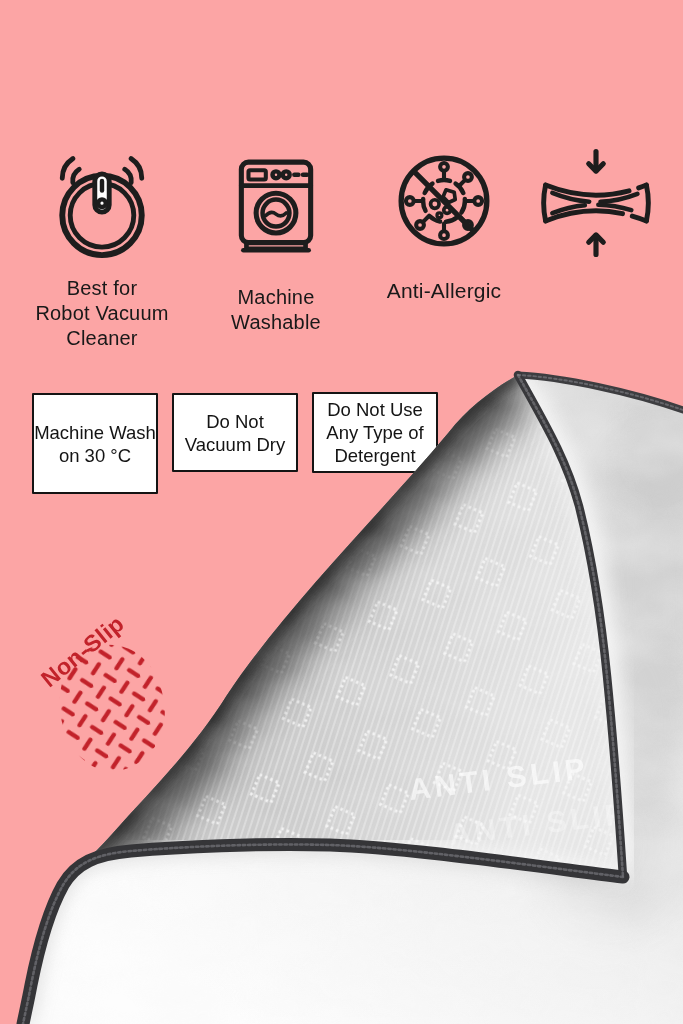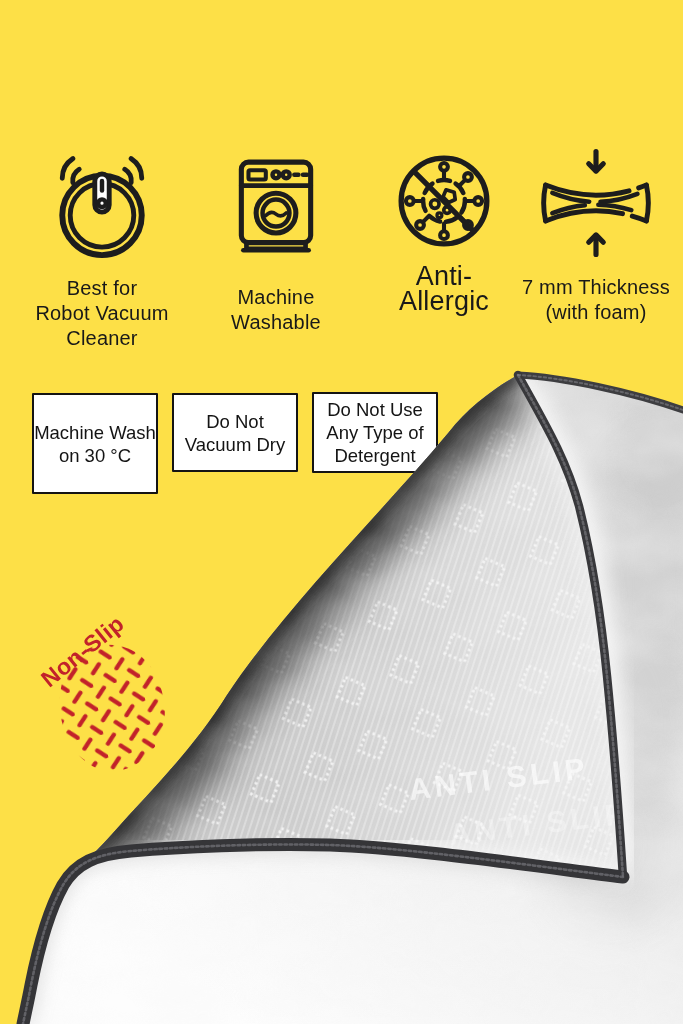--- a/index.html
+++ b/index.html
@@ -1,17 +1,17 @@
 <!DOCTYPE html>
 <html><head>
 <meta charset="utf-8">
 <style>
   html,body{margin:0;padding:0;background:#ffffff;}
   .stage{
-    position:relative;width:683px;height:1024px;overflow:hidden;background:#fde047;
+    position:relative;width:683px;height:1024px;overflow:hidden;background:#fca5a5;
     font-family:"Liberation Sans",sans-serif;color:#1a1a1a;
   }
   .feature{position:absolute;display:flex;flex-direction:column;align-items:center;text-align:center;}
   .feature .ficon{display:block;}
   .feature .flabel{font-size:20px;line-height:25px;font-weight:400;letter-spacing:.2px;white-space:pre-line;color:#191919;}
   .care-box{
     position:absolute;box-sizing:border-box;border:2.5px solid #141414;background:#ffffff;
     display:flex;align-items:center;justify-content:center;text-align:center;
     font-size:18.5px;line-height:23px;white-space:pre-line;color:#141414;border-radius:1px;
   }
@@ -84,38 +84,36 @@
         <line x1="28" y1="50" x2="21" y2="50"></line>
           <circle cx="16.5" cy="50" r="3.8"></circle>
       </g>
 
       <path d="M52,39 l8,2.5 l1,7 l-6.5,3 l-5.5,-5.5 z" stroke-width="3.6"></path>
       <circle cx="41" cy="53" r="4.2" stroke-width="3.6"></circle>
       <circle cx="53" cy="59" r="3.2" stroke-width="3.6"></circle>
       <circle cx="45.5" cy="64" r="2.4" stroke-width="3.2"></circle>
       <line x1="21.5" y1="22" x2="79" y2="79.5" stroke-width="5.2"></line>
     </svg>
-    <div class="flabel" style="margin-top:12px;font-size:27px;">Anti-Allergic</div>
+    <div class="flabel" style="margin-top:26px;font-size:21px;">Anti-Allergic</div>
   </div>
 
   <div class="feature" style="left:514px;top:147px;width:164px;">
     <svg class="ficon" width="112" height="112" viewBox="0 0 100 100" fill="none" stroke="#1d1d1d" stroke-linecap="round" stroke-linejoin="round">
       <line x1="50" y1="4" x2="50" y2="21" stroke-width="4.6"></line>
       <path d="M43.5,15 L50,21.5 L56.5,15" stroke-width="4.6"></path>
       <line x1="50" y1="96" x2="50" y2="79" stroke-width="4.6"></line>
       <path d="M43.5,85 L50,78.5 L56.5,85" stroke-width="4.6"></path>
       <path d="M5,34 Q50,52 95,34" stroke-width="4.4" stroke-dasharray="76 9"></path>
       <path d="M11,41 Q50,57 89,41" stroke-width="4" stroke-dasharray="34 10"></path>
       <path d="M5,66 Q50,48 95,66" stroke-width="4.4" stroke-dasharray="70 9"></path>
       <path d="M11,59 Q50,44 89,59" stroke-width="4" stroke-dasharray="30 12"></path>
       <path d="M5,34 Q1.5,50 5,66" stroke-width="4.4"></path>
       <path d="M95,34 Q98.5,50 95,66" stroke-width="4.4"></path>
     </svg>
-    <div class="flabel" style="margin-top:16px;">7 mm Thickness
-(with foam)</div>
   </div>
 
   <div class="care-box" style="left:32px;top:393px;width:126px;height:101px;">Machine Wash
 on 30 °C</div>
   <div class="care-box" style="left:172px;top:393px;width:126px;height:79px;">Do Not
 Vacuum Dry</div>
   <div class="care-box" style="left:312px;top:392px;width:126px;height:81px;">Do Not Use
 Any Type of
 Detergent</div>
 

